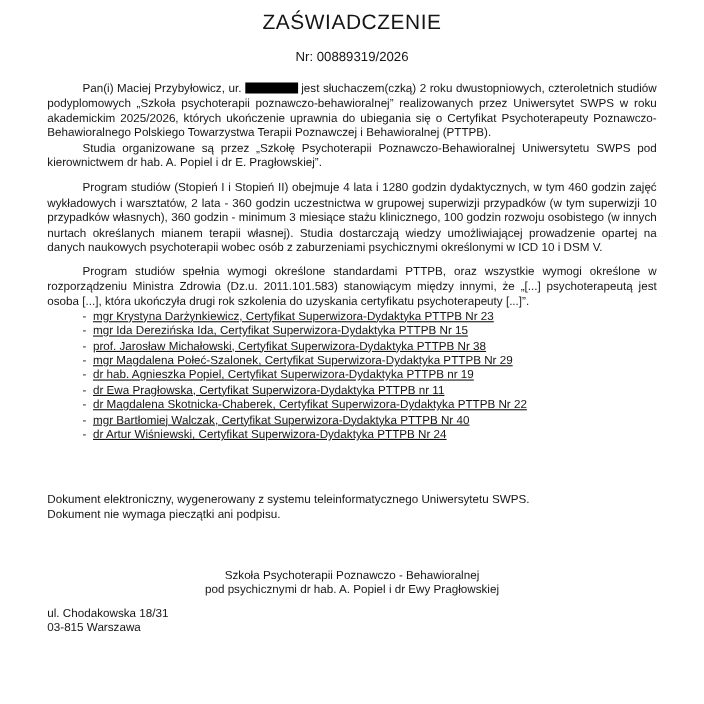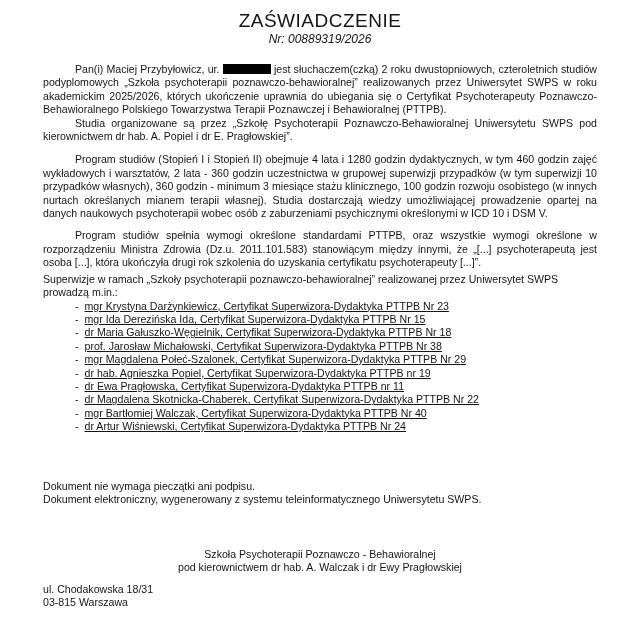--- a/index.html
+++ b/index.html
@@ -21,25 +21,25 @@
   }
   .doc-title {
     padding-top: 10px;
     text-align: center;
     font-size: 19px;
     line-height: 22px;
     font-weight: 400;
     letter-spacing: 0.5px;
   }
   .doc-number {
+    margin-top: 12px;
     text-align: center;
     font-size: 12px;
     line-height: 14px;
     font-weight: 400;
-    font-style: italic;
   }
   .body-text {
     font-size: 10.6px;
     line-height: 13.4px;
   }
   .para {
     text-align: justify;
     text-indent: 32px;
     margin: 0;
   }
@@ -104,43 +104,41 @@
     <div class="body-text">
 
       <p class="para p1"><span>Pan(i) Maciej Przybyłowicz, ur. </span><span class="redaction"></span><span> jest słuchaczem(czką) 2 roku dwustopniowych, czteroletnich studiów podyplomowych „Szkoła psychoterapii poznawczo-behawioralnej” realizowanych przez Uniwersytet SWPS w roku akademickim 2025/2026, których ukończenie uprawnia do ubiegania się o Certyfikat Psychoterapeuty Poznawczo-Behawioralnego Polskiego Towarzystwa Terapii Poznawczej i Behawioralnej (PTTPB).</span></p>
 
       <p class="para p2">Studia organizowane są przez „Szkołę Psychoterapii Poznawczo-Behawioralnej Uniwersytetu SWPS pod kierownictwem dr hab. A. Popiel i dr E. Pragłowskiej”.</p>
 
       <p class="para p3">Program studiów (Stopień I i Stopień II) obejmuje 4 lata i 1280 godzin dydaktycznych, w tym 460 godzin zajęć wykładowych i warsztatów, 2 lata - 360 godzin uczestnictwa w grupowej superwizji przypadków (w tym superwizji 10 przypadków własnych), 360 godzin - minimum 3 miesiące stażu klinicznego, 100 godzin rozwoju osobistego (w innych nurtach określanych mianem terapii własnej). Studia dostarczają wiedzy umożliwiającej prowadzenie opartej na danych naukowych psychoterapii wobec osób z zaburzeniami psychicznymi określonymi w ICD 10 i DSM V.</p>
 
       <p class="para p4">Program studiów spełnia wymogi określone standardami PTTPB, oraz wszystkie wymogi określone w rozporządzeniu Ministra Zdrowia (Dz.u. 2011.101.583) stanowiącym między innymi, że „[...] psychoterapeutą jest osoba [...], która ukończyła drugi rok szkolenia do uzyskania certyfikatu psychoterapeuty [...]”.</p>
 
-      <p class="para sup-intro">Superwizje w ramach „Szkoły psychoterapii poznawczo-behawioralnej” realizowanej przez Uniwersytet SWPS prowadzą m.in.:</p>
 
       <div class="sup-list">
           <div class="sup-item"><span class="dash">-</span><span>mgr Krystyna Darżynkiewicz, Certyfikat Superwizora-Dydaktyka PTTPB Nr 23</span></div>
           <div class="sup-item"><span class="dash">-</span><span>mgr Ida Derezińska Ida, Certyfikat Superwizora-Dydaktyka PTTPB Nr 15</span></div>
-          <div class="sup-item"><span class="dash">-</span><span>dr Maria Gałuszko-Węgielnik, Certyfikat Superwizora-Dydaktyka PTTPB Nr 18</span></div>
           <div class="sup-item"><span class="dash">-</span><span>prof. Jarosław Michałowski, Certyfikat Superwizora-Dydaktyka PTTPB Nr 38</span></div>
           <div class="sup-item"><span class="dash">-</span><span>mgr Magdalena Połeć-Szalonek, Certyfikat Superwizora-Dydaktyka PTTPB Nr 29</span></div>
           <div class="sup-item"><span class="dash">-</span><span>dr hab. Agnieszka Popiel, Certyfikat Superwizora-Dydaktyka PTTPB nr 19</span></div>
           <div class="sup-item"><span class="dash">-</span><span>dr Ewa Pragłowska, Certyfikat Superwizora-Dydaktyka PTTPB nr 11</span></div>
           <div class="sup-item"><span class="dash">-</span><span>dr Magdalena Skotnicka-Chaberek, Certyfikat Superwizora-Dydaktyka PTTPB Nr 22</span></div>
           <div class="sup-item"><span class="dash">-</span><span>mgr Bartłomiej Walczak, Certyfikat Superwizora-Dydaktyka PTTPB Nr 40</span></div>
           <div class="sup-item"><span class="dash">-</span><span>dr Artur Wiśniewski, Certyfikat Superwizora-Dydaktyka PTTPB Nr 24</span></div>
         </div>
 
       <div class="disclaimer">
+        <div>Dokument elektroniczny, wygenerowany z systemu teleinformatycznego Uniwersytetu SWPS.</div>
         <div>Dokument nie wymaga pieczątki ani podpisu.</div>
-        <div>Dokument elektroniczny, wygenerowany z systemu teleinformatycznego Uniwersytetu SWPS.</div>
       </div>
 
       <div class="footer-school">
         <div>Szkoła Psychoterapii Poznawczo - Behawioralnej</div>
-        <div>pod kierownictwem dr hab. A. Walczak i dr Ewy Pragłowskiej</div>
+        <div>pod psychicznymi dr hab. A. Popiel i dr Ewy Pragłowskiej</div>
       </div>
 
       <div class="footer-address">
         <div>ul. Chodakowska 18/31</div>
         <div>03-815 Warszawa</div>
 
       </div>
 
     </div>
   </div>

